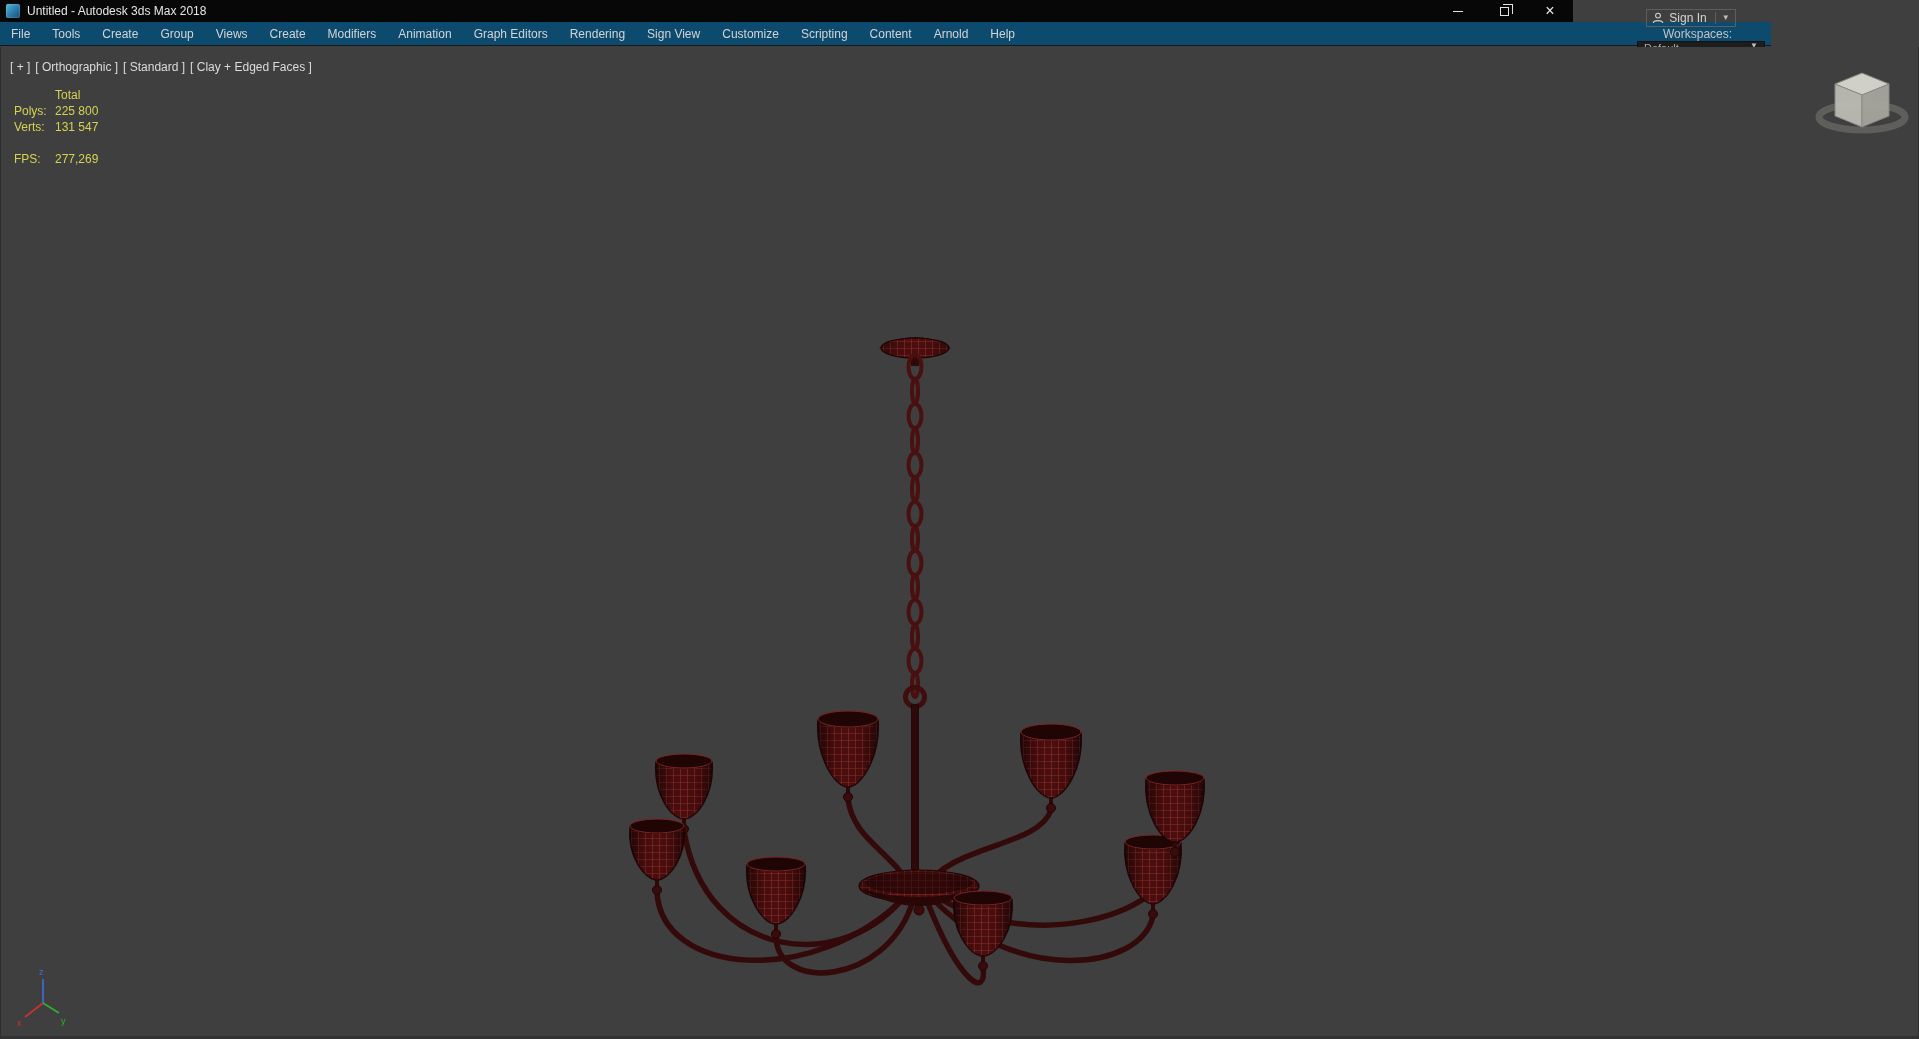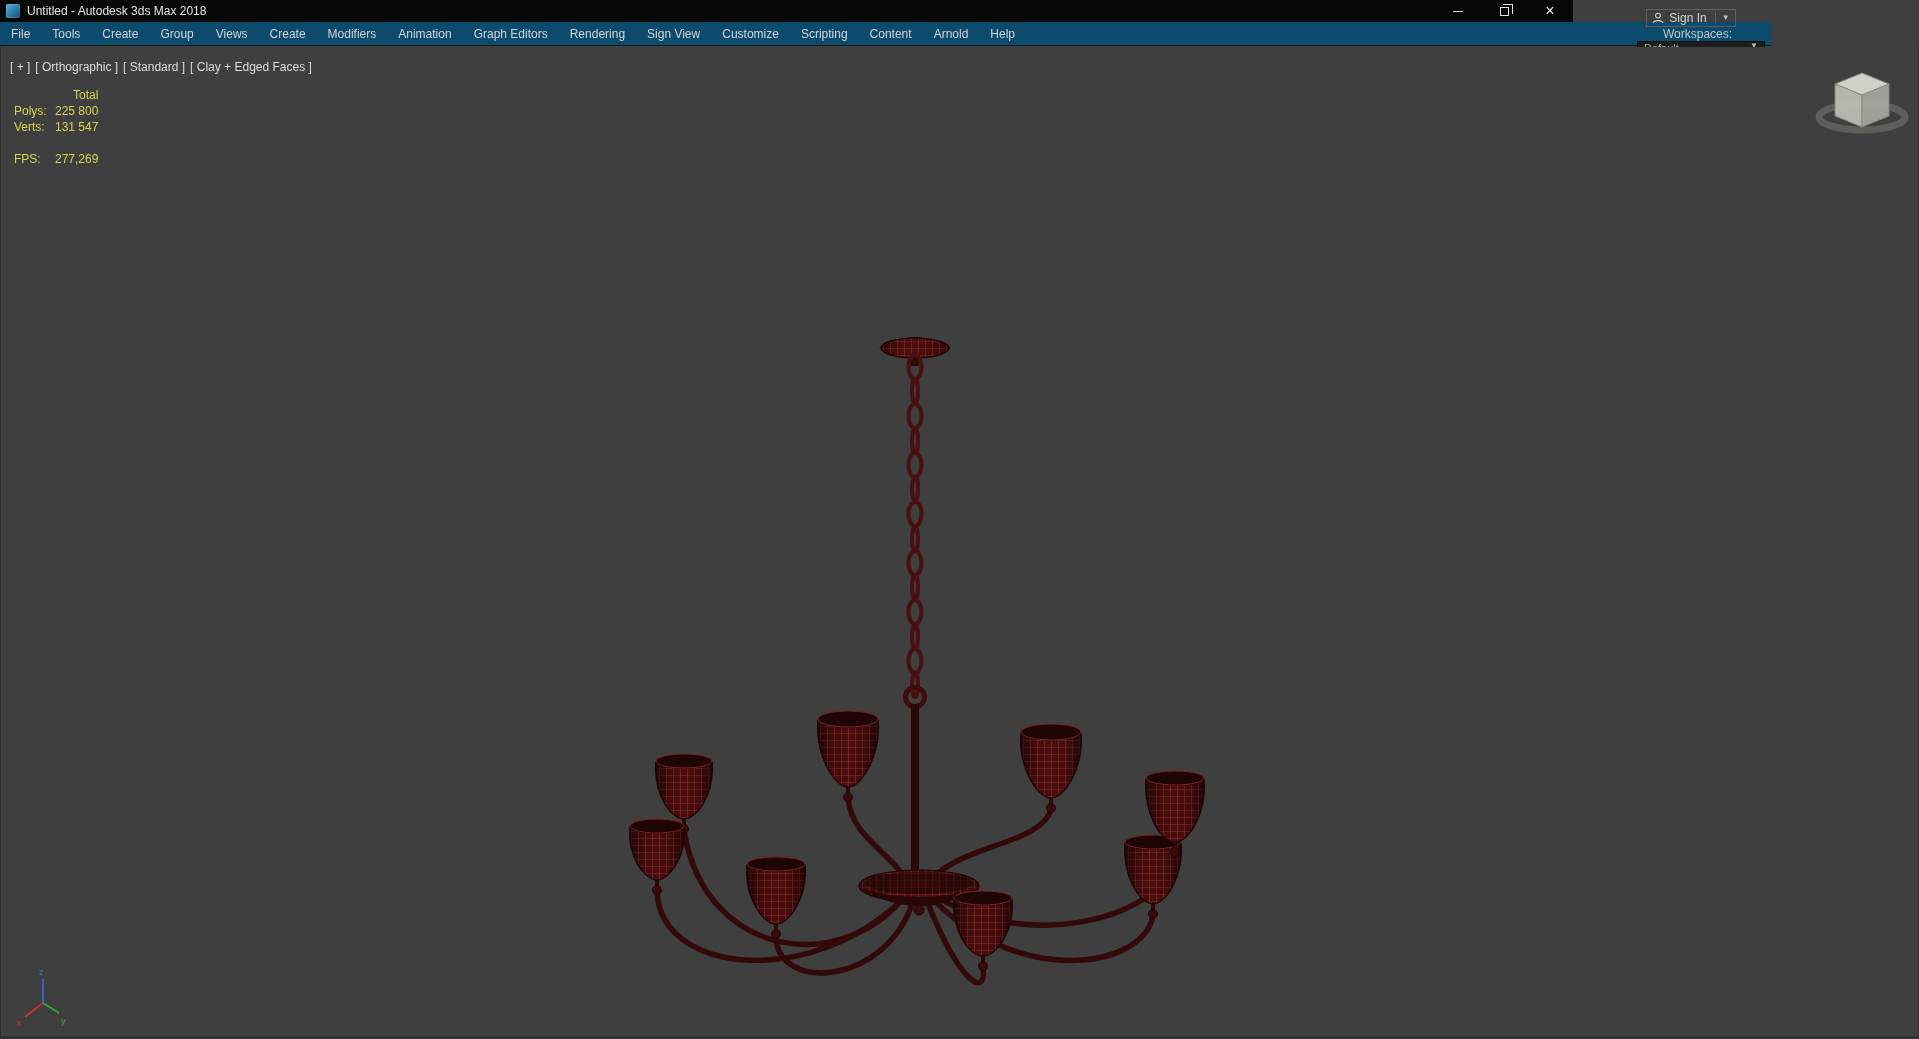--- a/index.html
+++ b/index.html
@@ -45,21 +45,21 @@
   
   .viewport { position:absolute; top:47px; left:0; width:1919px; height:992px;
               background:#3f3f3f; border-left:1px solid #2e2e2e; border-right:1px solid #2e2e2e;
               border-bottom:3px solid #323232; overflow:hidden; }
   .vp-label { position:absolute; top:13px; left:9px; display:flex; gap:5px;
               color:#dcdcdc; font-size:12px; z-index:5; }
   .vp-label-part { white-space:pre; cursor:default; }
 
   .stats { position:absolute; top:40px; left:13px; color:#d6d351; font-size:12px;
            line-height:16px; z-index:5; }
-  .stats-row { display:flex;justify-content:space-between; }
+  .stats-row { display:flex; }
   .stats-label { width:41px; }
   .stats-gap { height:16px; }
 
   .scene-svg { position:absolute; top:0; left:0; width:1919px; height:992px; }
 </style>
 </head>
 <body>
 
 <div class="titlebar">
   <div class="app-icon"></div>

